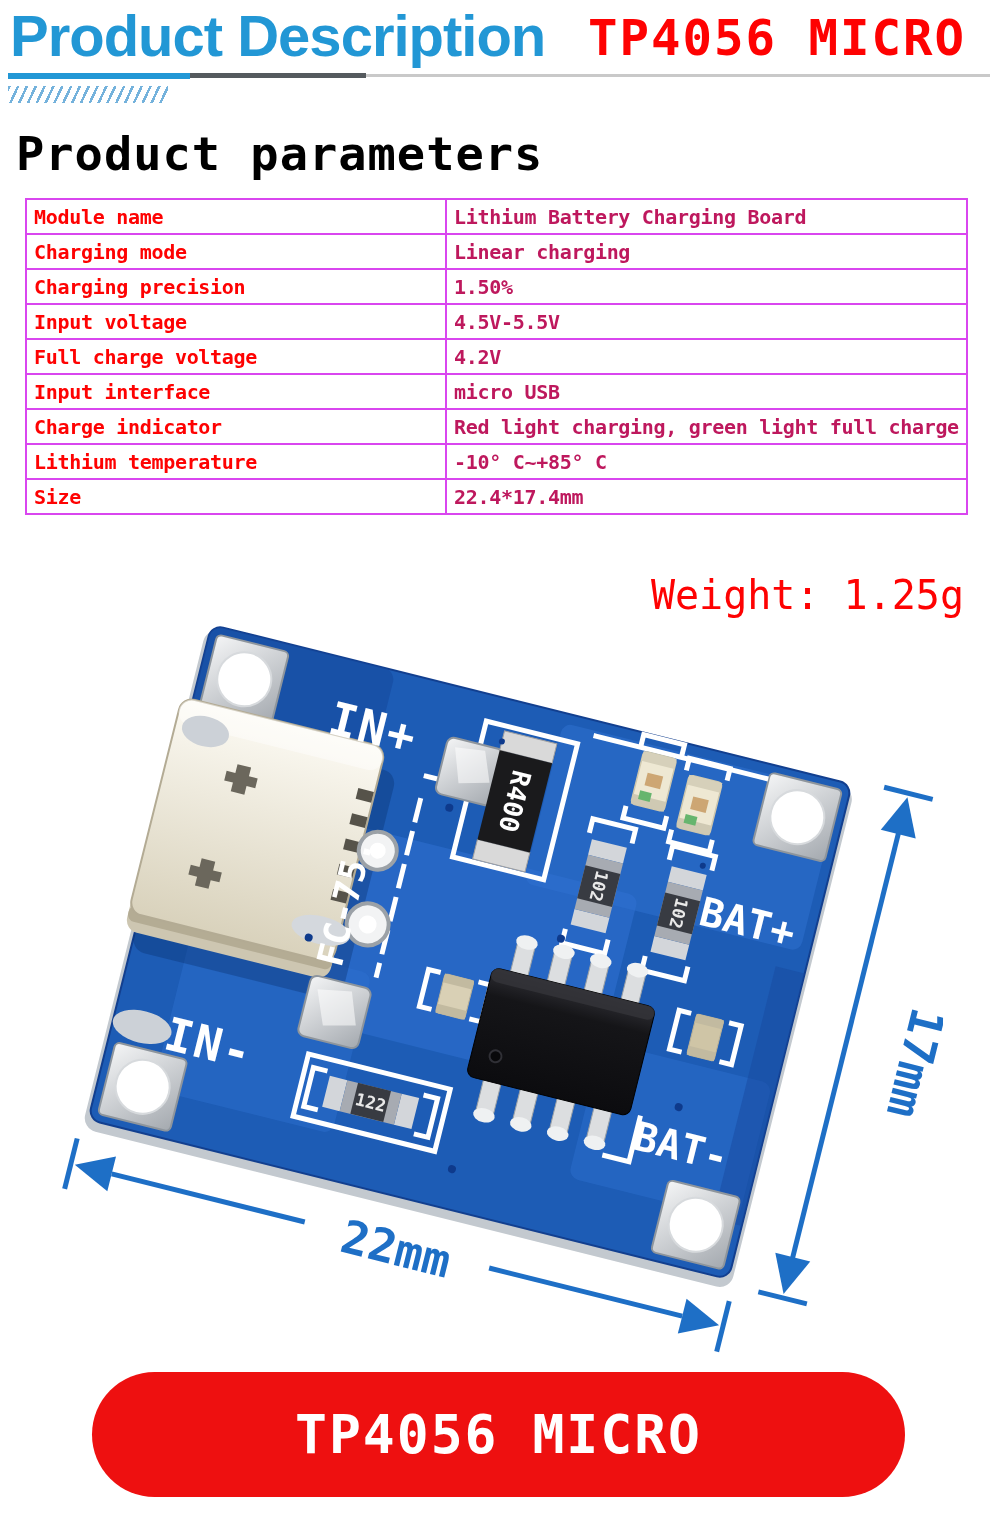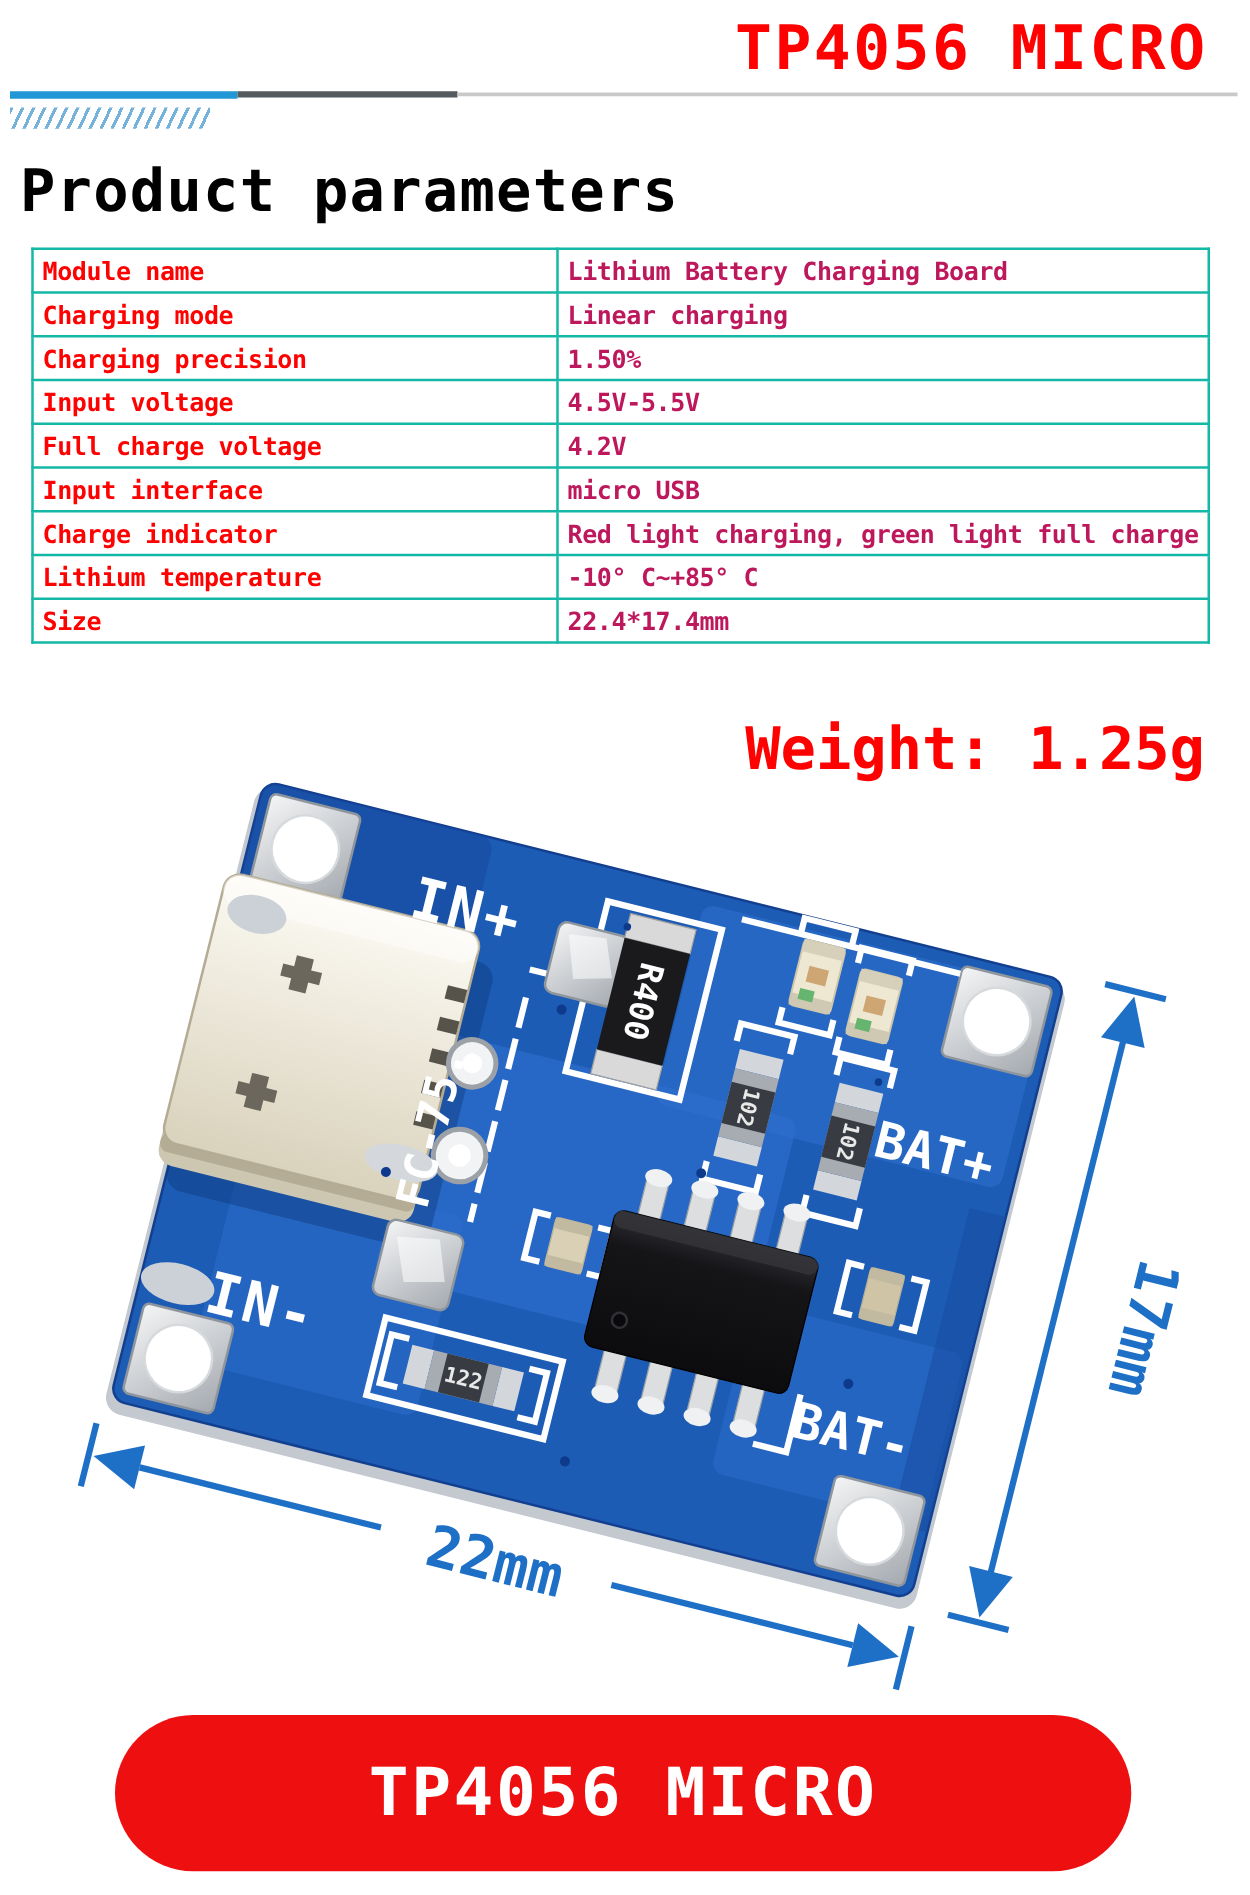--- a/index.html
+++ b/index.html
@@ -37,31 +37,31 @@
     position:absolute;left:16px;top:126px;
     font-family:"DejaVu Sans Mono",monospace;font-weight:bold;
     font-size:47px;color:#000;letter-spacing:1px;white-space:nowrap;
   }
   
   table.spec{
     position:absolute;left:25px;top:198px;width:943px;
     border-collapse:collapse;table-layout:fixed;
   }
   table.spec td{
-    height:35px;border:2px solid #14b8a6;overflow:hidden;white-space:nowrap;
+    height:35px;border:2px solid #d946ef;overflow:hidden;white-space:nowrap;
     font-family:"DejaVu Sans Mono",monospace;font-size:20px;letter-spacing:-0.3px;
     padding:0 0 0 7px;vertical-align:middle;margin-left:20px;
   }
   table.spec td.label{width:420px;color:var(--accent-red);font-weight:bold;}
   table.spec td.value{color:#be185d;font-weight:bold;}
   
   .weight{
     position:absolute;right:36px;top:572px;
-    font-family:"DejaVu Sans Mono",monospace;font-weight:bold;
-    font-size:47px;color:var(--accent-red);white-space:nowrap;
+    font-family:"DejaVu Sans Mono",monospace;font-weight:normal;
+    font-size:40px;color:var(--accent-red);white-space:nowrap;
   }
   
   .pcb-figure{position:absolute;left:0;top:555px;width:1000px;height:800px;}
   .silk-text{font-family:"DejaVu Sans Mono",monospace;font-weight:bold;fill:#ffffff;}
   .dim-text{font-family:"DejaVu Sans Mono",monospace;font-weight:bold;fill:var(--dim-blue);}
   .comp-text{font-family:"DejaVu Sans Mono",monospace;font-weight:bold;}
   
   .banner{
     position:absolute;left:92px;top:1372px;width:813px;height:125px;
     background:var(--banner-red);border-radius:63px;
@@ -75,20 +75,21 @@
   .banner-subtitle{
     font-family:"DejaVu Sans Mono",monospace;font-weight:bold;
     font-size:36px;line-height:44px;letter-spacing:-1px;white-space:nowrap;
   }
 </style>
 </head>
 <body>
 
 <div class="page">
 
+  <div class="main-title">Product Description</div>
   <div class="product-code">TP4056 MICRO</div>
   <div class="rule-blue"></div>
   <div class="rule-dark"></div>
   <div class="rule-gray"></div>
   <div class="hatch"></div>
 
   <div class="section-title">Product parameters</div>
 
   <table class="spec">
     <tbody>

